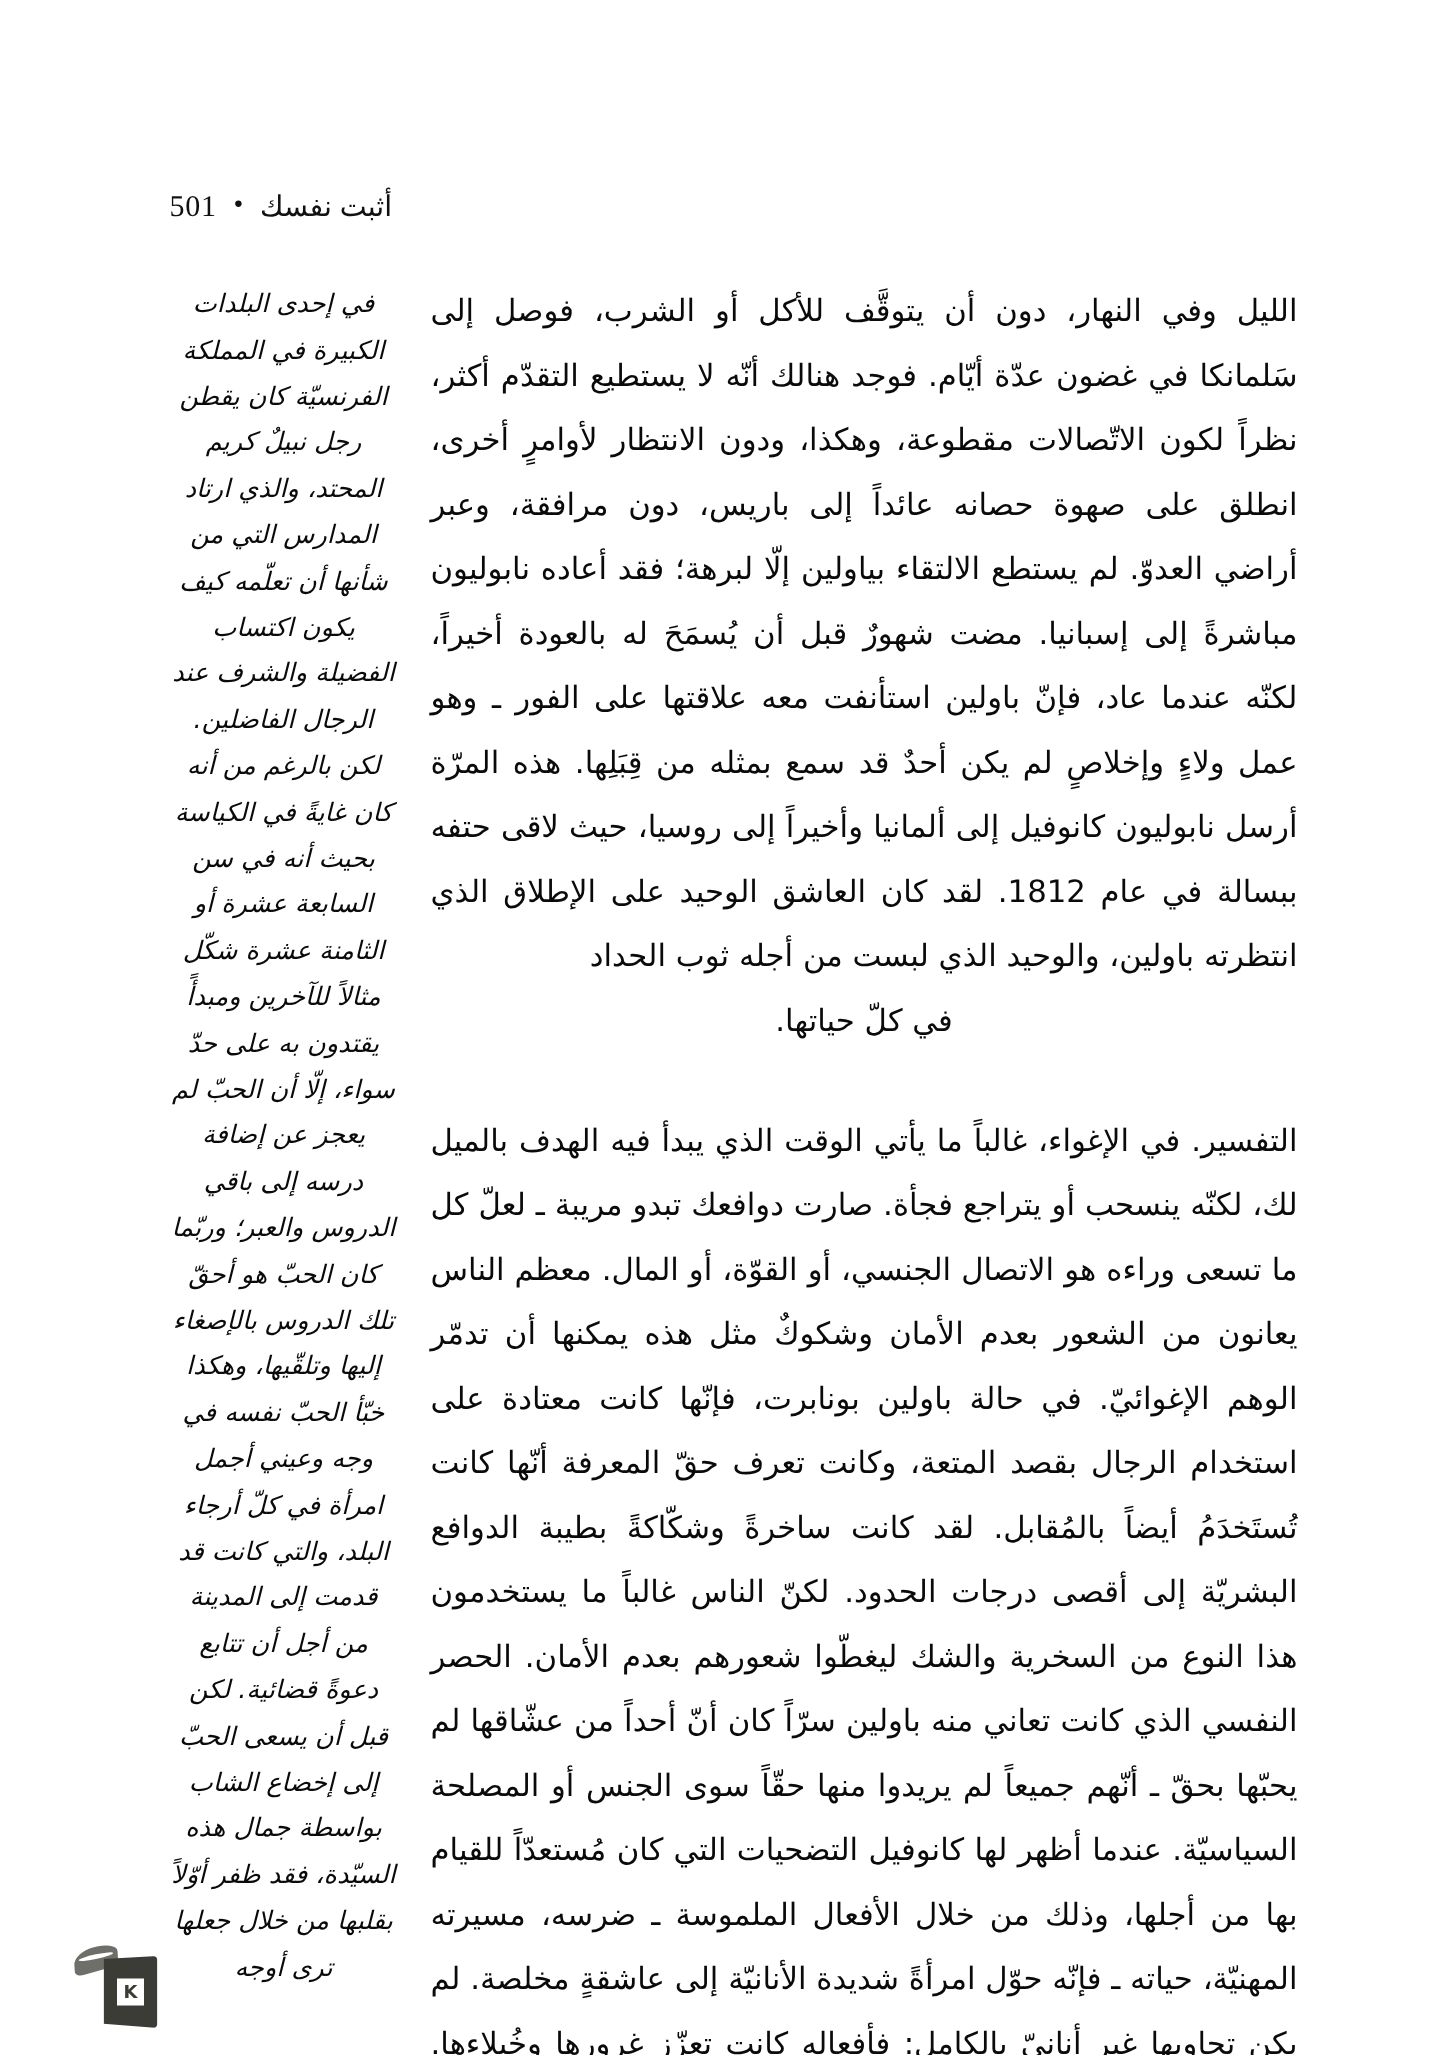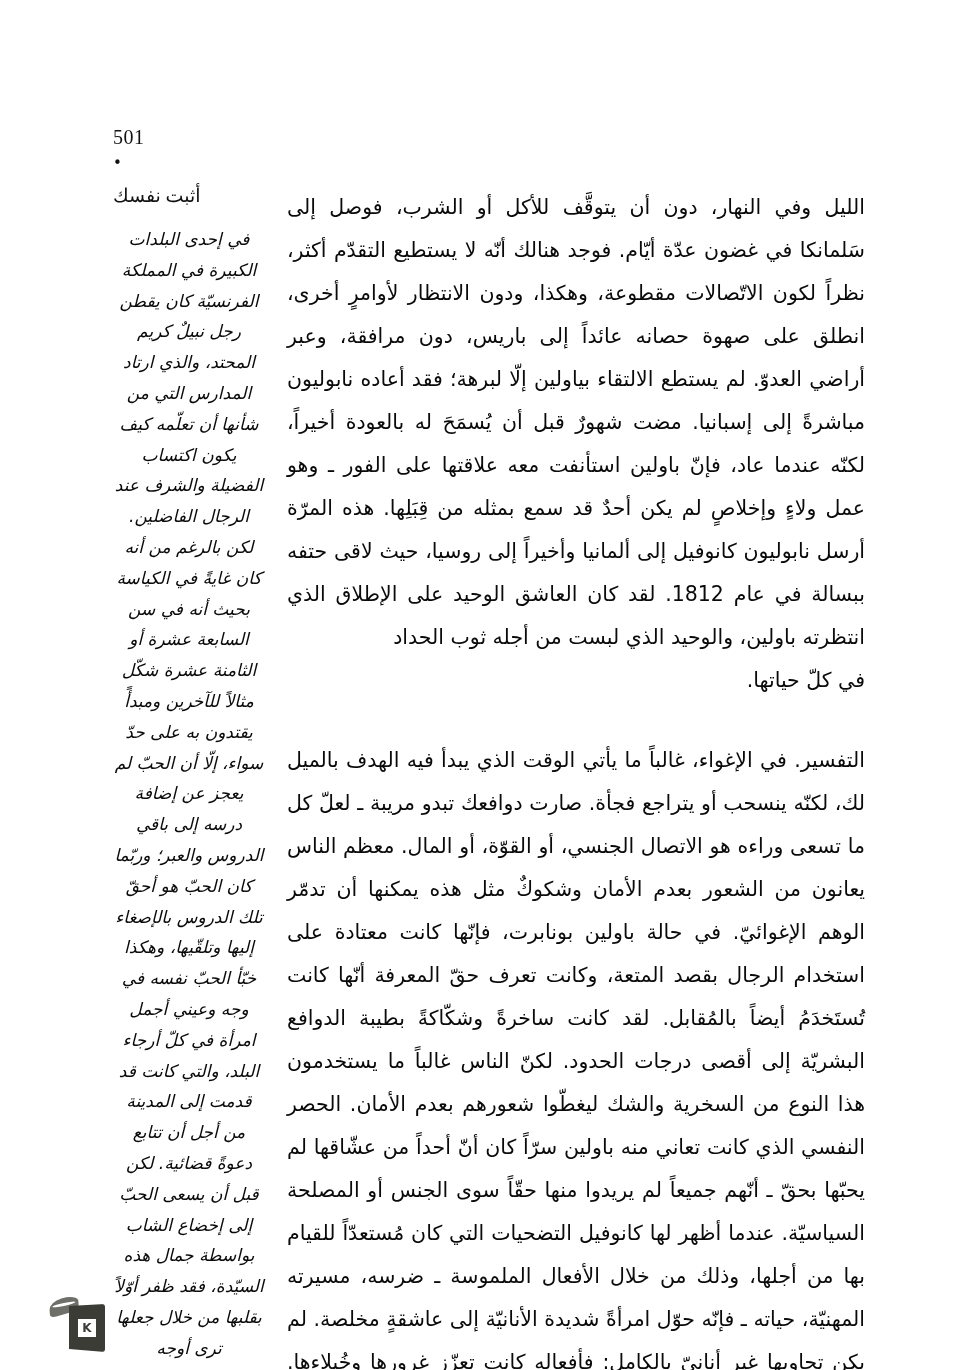--- a/index.html
+++ b/index.html
@@ -32,40 +32,40 @@
     left: 0;
     height: 34px;
     direction: rtl;
     padding-right: 0;
   }
   #running-header .hdr-inner {
     position: absolute;
     left: 113px;
     top: 0;
     display: flex;
-    flex-direction: column;
+    flex-direction: row;
     align-items: baseline;
     gap: 10px;
     direction: ltr;
   }
   .hdr-page-number {
     font-family: "Liberation Serif", "DejaVu Serif", serif;
     font-size: 20px;
     color: #111111;
     letter-spacing: 0.5px;
   }
   .hdr-bullet {
     font-size: 15px;
     line-height: 1;
     color: #111111;
     position: relative;
     top: -3px;
   }
   .hdr-chapter-title {
-    font-family: Liberation Serif, serif;
+    font-family: Liberation Sans, sans-serif;
     font-size: 19px;
     color: #111111;
     direction: rtl;
   }
 
   
   #body-area {
     position: absolute;
     top: 186px;
     left: 113px;
@@ -90,38 +90,37 @@
   #main-column p {
     margin: 0;
   }
   #main-column p.para-gap {
     margin-top: 37px;
   }
   #main-column .term-italic {
   }
   #main-column .last-line-center {
     display: block;
-    text-align: right;
+    text-align: center;
   }
 
   
   #margin-note {
     position: absolute;
     top: 2px;
     left: 0;
     width: 152px;
     direction: rtl;
     text-align: center;
     font-family: "DejaVu Sans", "Liberation Sans", sans-serif;
     font-style: italic;
     font-size: 17px;
     line-height: 30.8px;
     color: #0a0a0a;
     letter-spacing: -0.1px;
-    margin-top: 36px;
   }
   #margin-note p {
     margin: 0;
   }
 
   
   #watermark {
     position: absolute;
     left: 63px;
     bottom: 18px;

